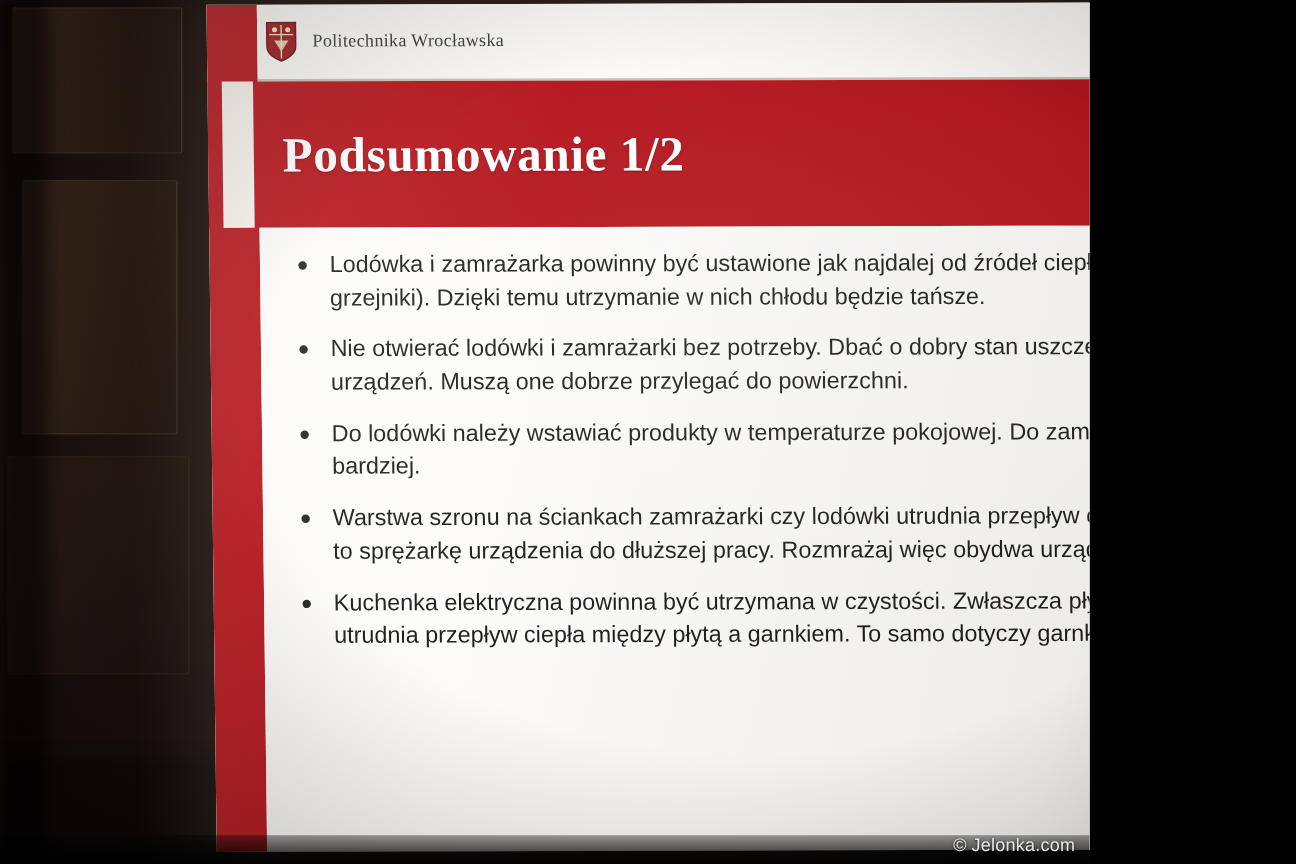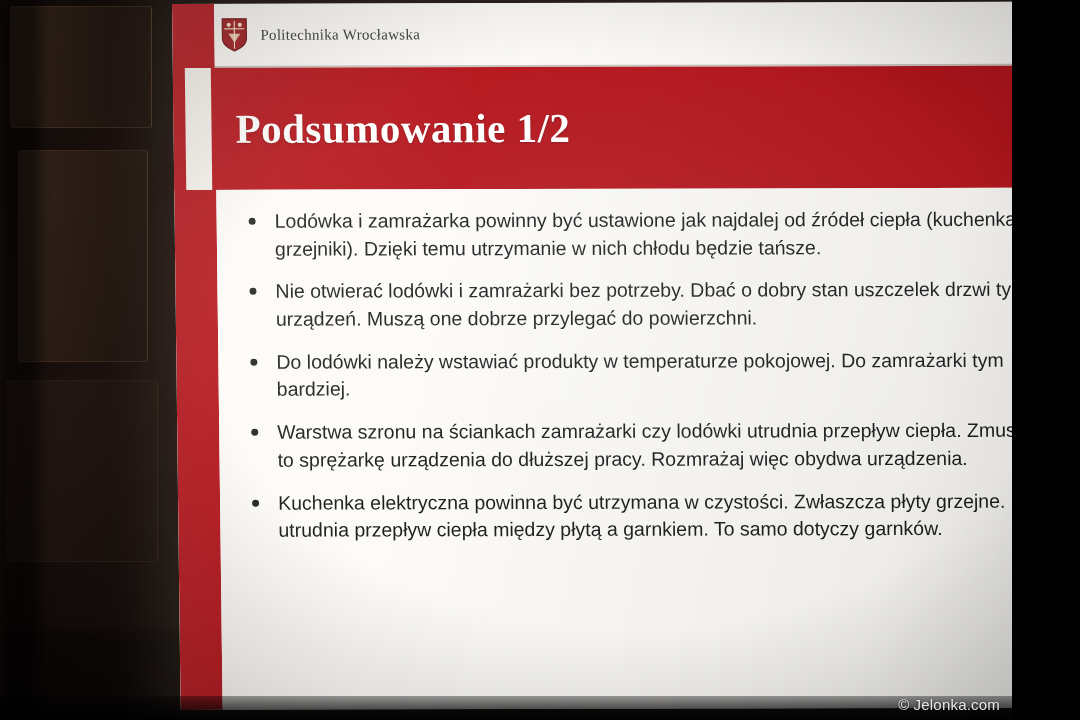--- a/index.html
+++ b/index.html
@@ -10,21 +10,21 @@
   body {
     width: 1080px;
     height: 720px;
     overflow: hidden;
     font-family: "Liberation Sans", sans-serif;
   }
 
   
   #photo {
     position: relative;
-    width: 1012px;
+    width: 908px;
     height: 720px;
     background:
       radial-gradient(ellipse 900px 620px at 50% 48%, rgba(60,40,32,0.55) 0%, rgba(20,12,10,0.9) 62%, rgba(6,4,4,1) 100%),
       linear-gradient(165deg, #2b1d17 0%, #1a110d 35%, #0c0807 70%, #050404 100%);
     overflow: hidden;
   }
 
   
   .wall-panel {
     position: absolute;

